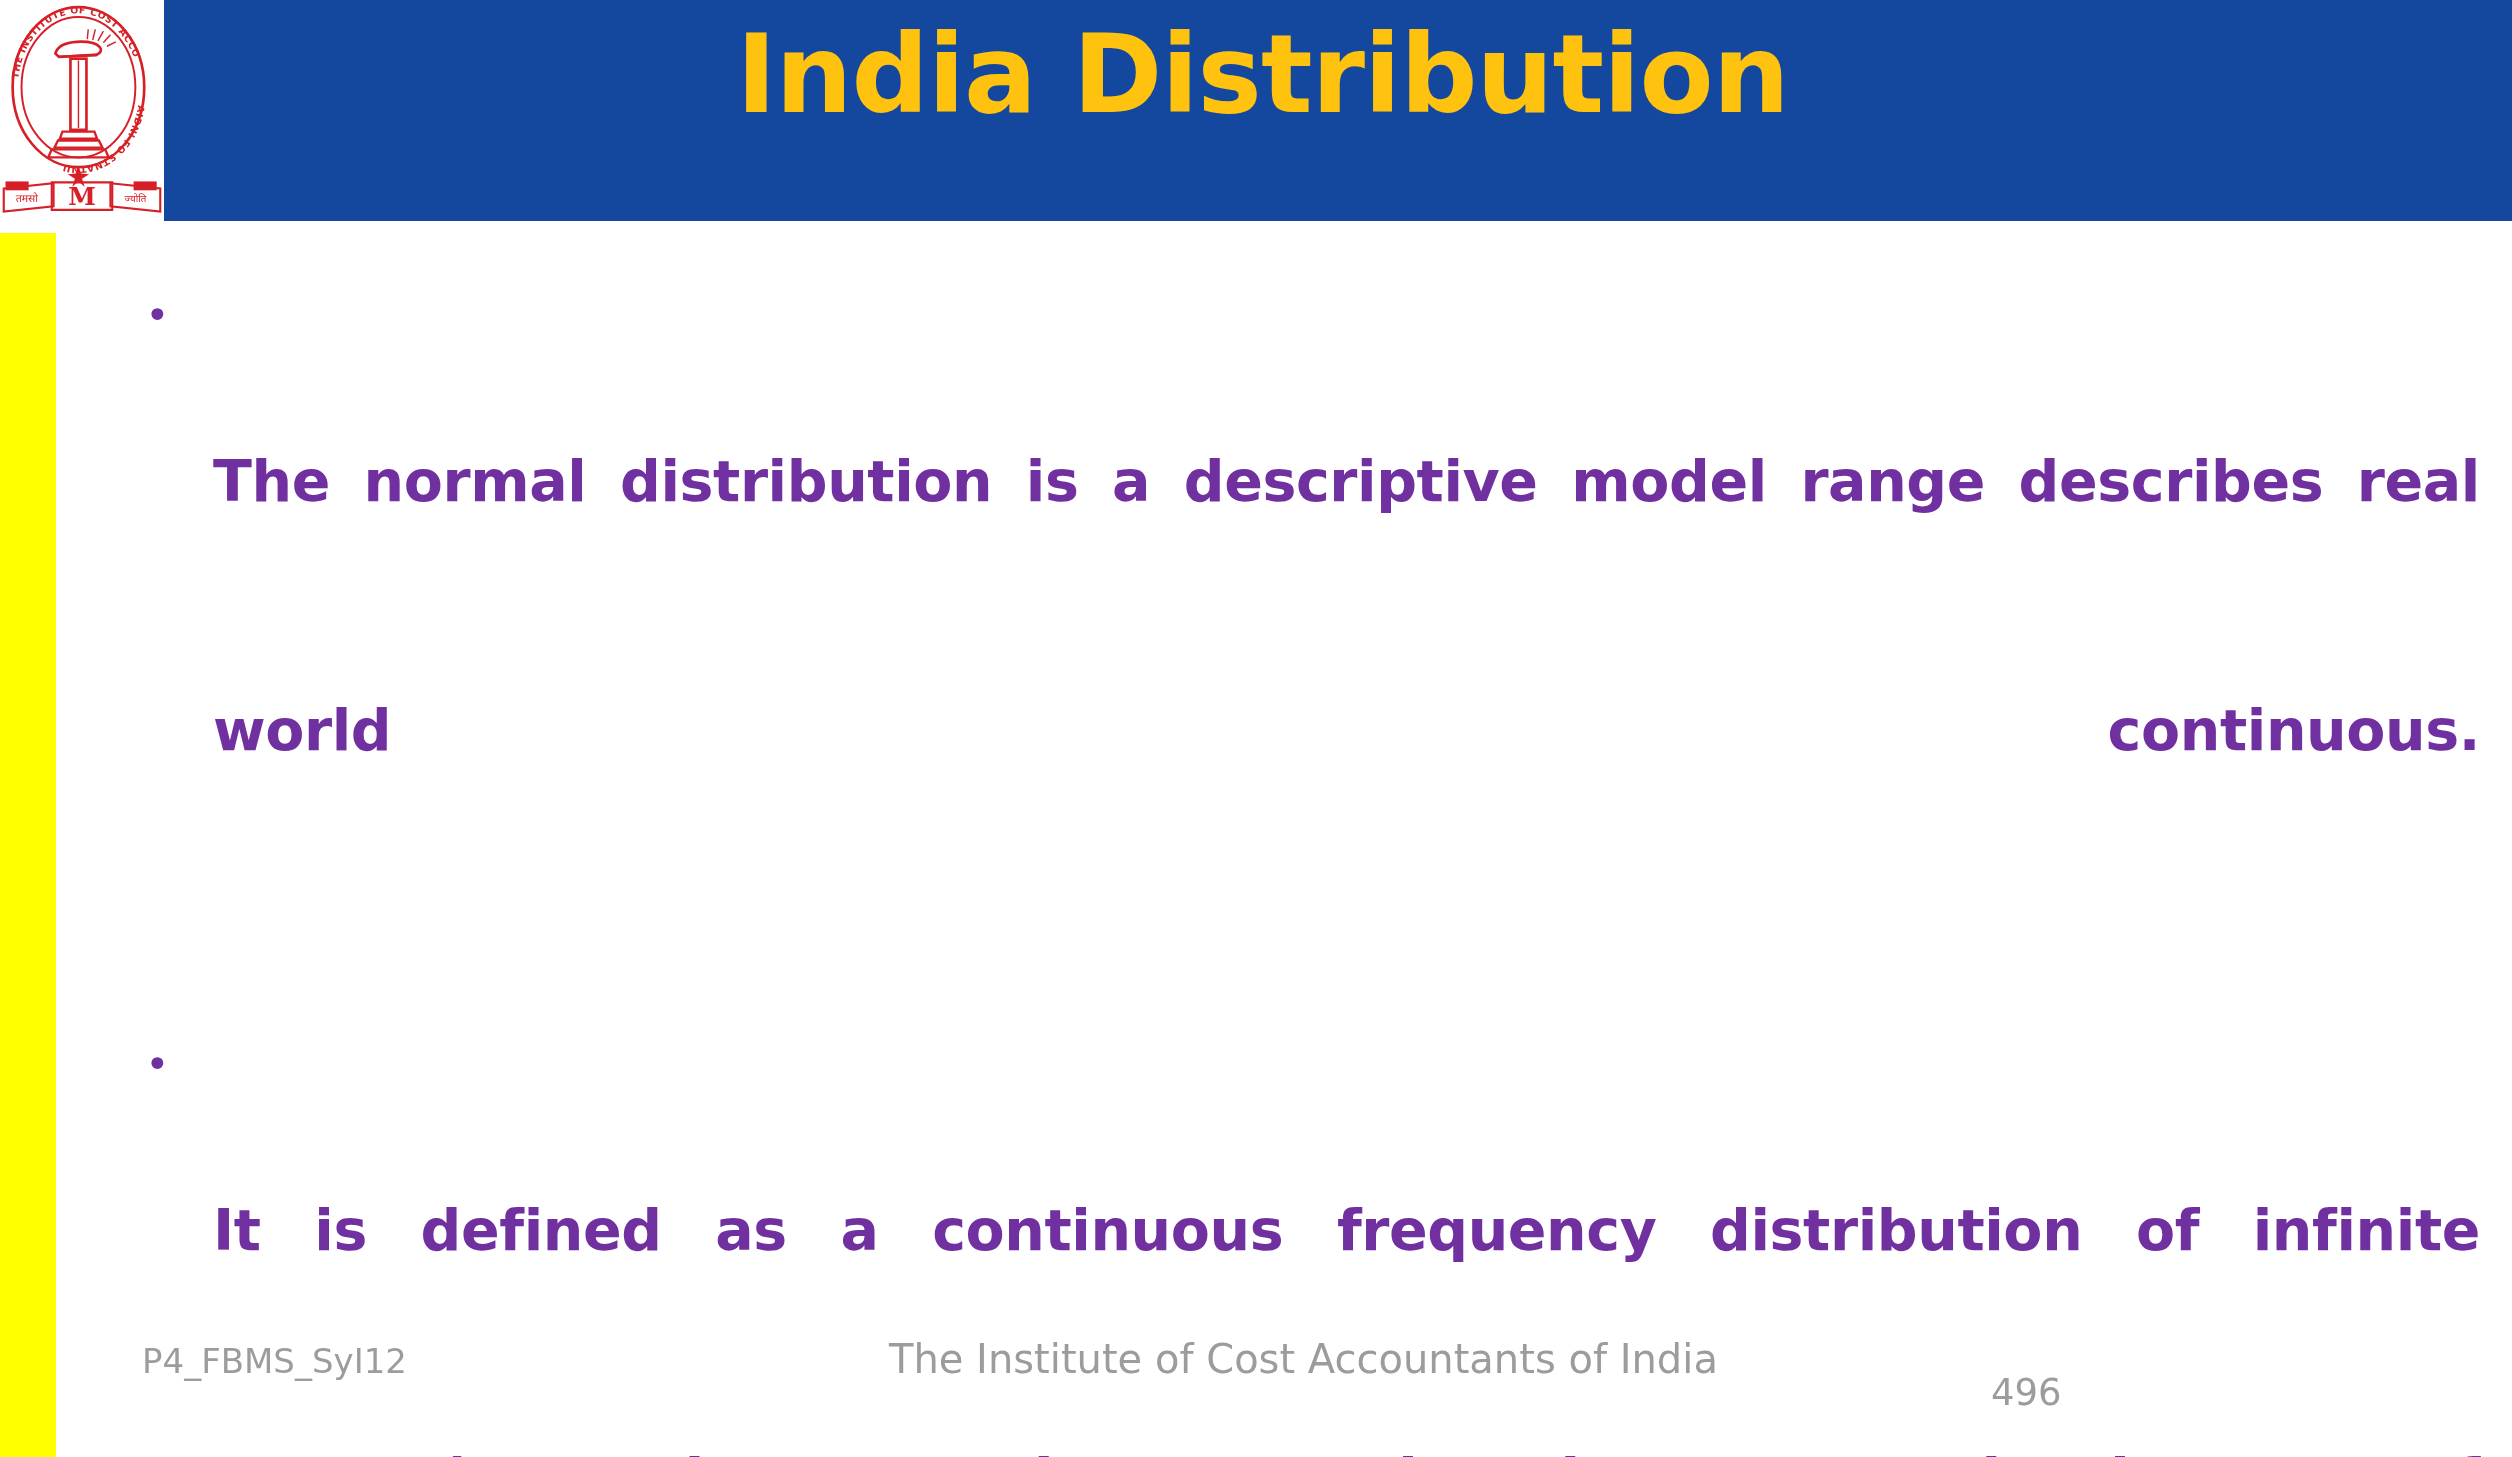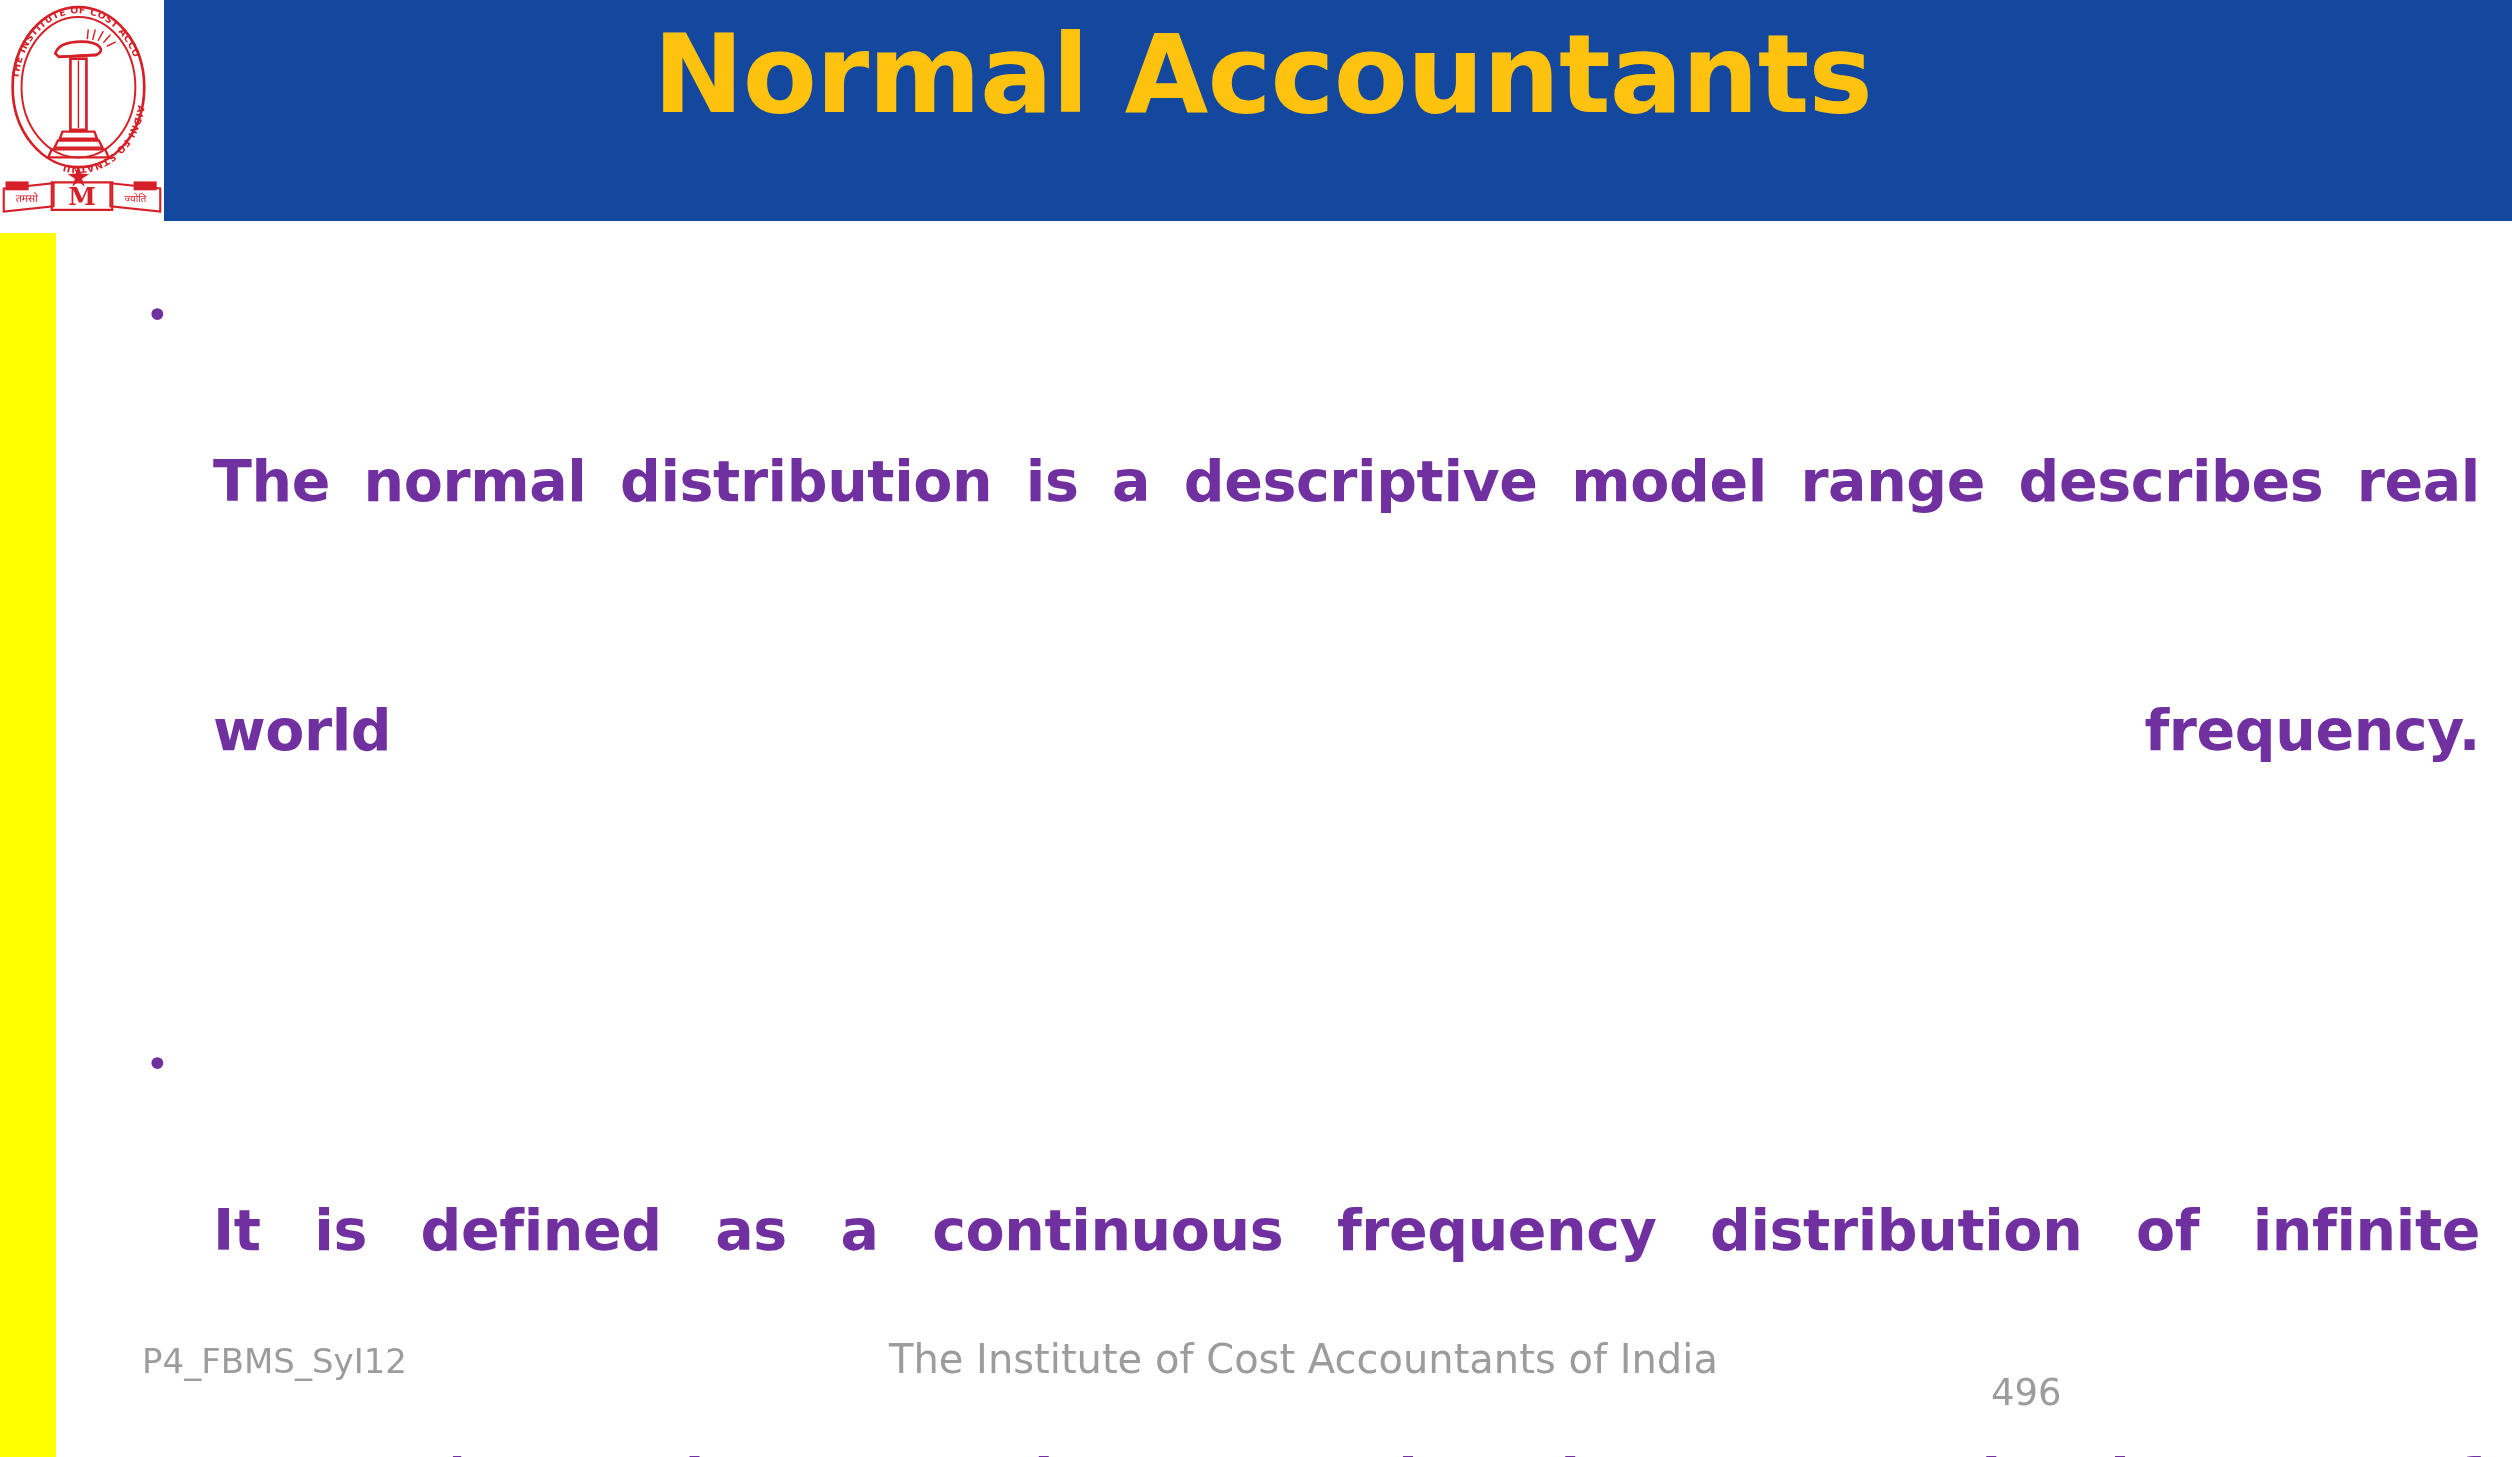--- a/index.html
+++ b/index.html
@@ -145,21 +145,21 @@
     font-size: 37px;
     white-space: nowrap;
   }
 </style>
 </head>
 <body>
 
 <div id="yellow-stripe"></div>
 
 <div id="title-bar">
-  <div id="slide-title">Normal Accountants</div>
+  <div id="slide-title">India Distribution</div>
 </div>
 
 <div id="logo-box">
   <svg viewBox="0 0 184 262" xmlns="http://www.w3.org/2000/svg">
     <rect x="0" y="0" width="184" height="262" fill="#ffffff"></rect>
 
     <ellipse cx="88" cy="98" rx="74" ry="90" fill="none" stroke="#D62027" stroke-width="3"></ellipse>
     <ellipse cx="88" cy="98" rx="64" ry="79" fill="none" stroke="#D62027" stroke-width="2.2"></ellipse>
     <defs>
       <path id="nameArc" d="M 20 98 A 68 83 0 1 1 156 98" fill="none"></path>
@@ -202,21 +202,21 @@
     <text x="152" y="227" font-family="DejaVu Sans, sans-serif" font-size="11" fill="#D62027" text-anchor="middle">ज्योति</text>
   </svg>
 </div>
 
 <div id="body-area">
 
   <div class="bullet-row">
     <div class="bullet-marker">•</div>
     <div class="bullet-text justify-all">
       <span>The normal distribution is a descriptive model range describes real</span>
-      <span class="last-line">world frequency.</span>
+      <span class="last-line">world continuous.</span>
     </div>
   </div>
 
   <div class="bullet-row">
     <div class="bullet-marker">•</div>
     <div class="bullet-text justify-all">
       <span>It is defined as a continuous frequency distribution of infinite</span>
       <span>range (can take any values  not just integers as in the case of</span>
       
     </div>

